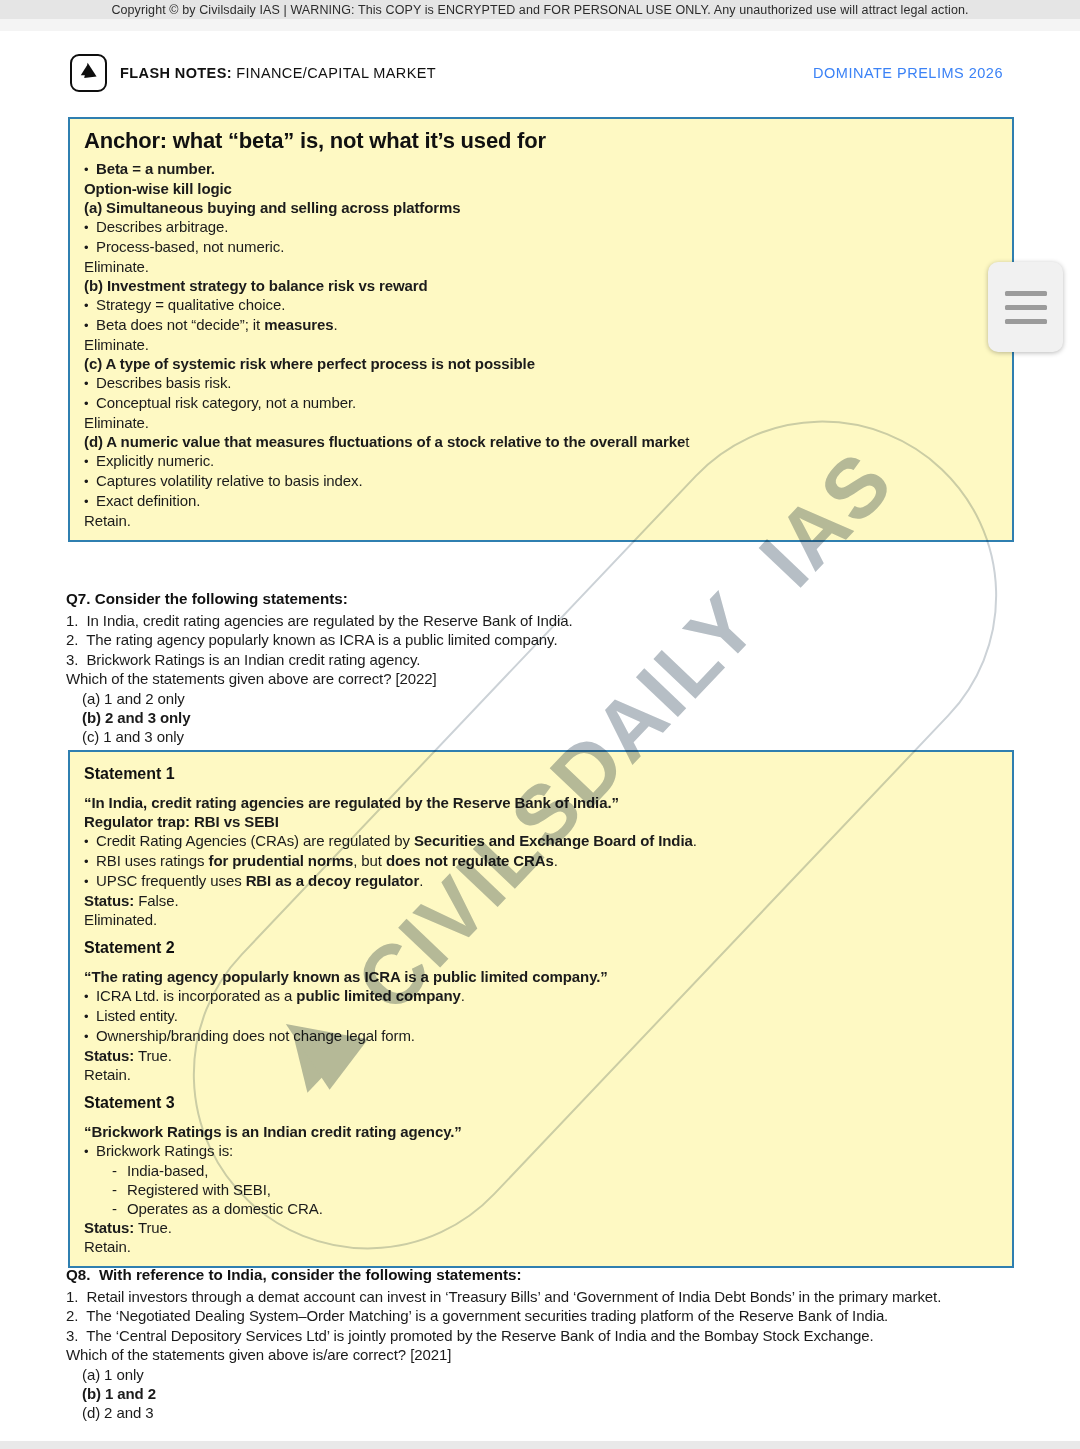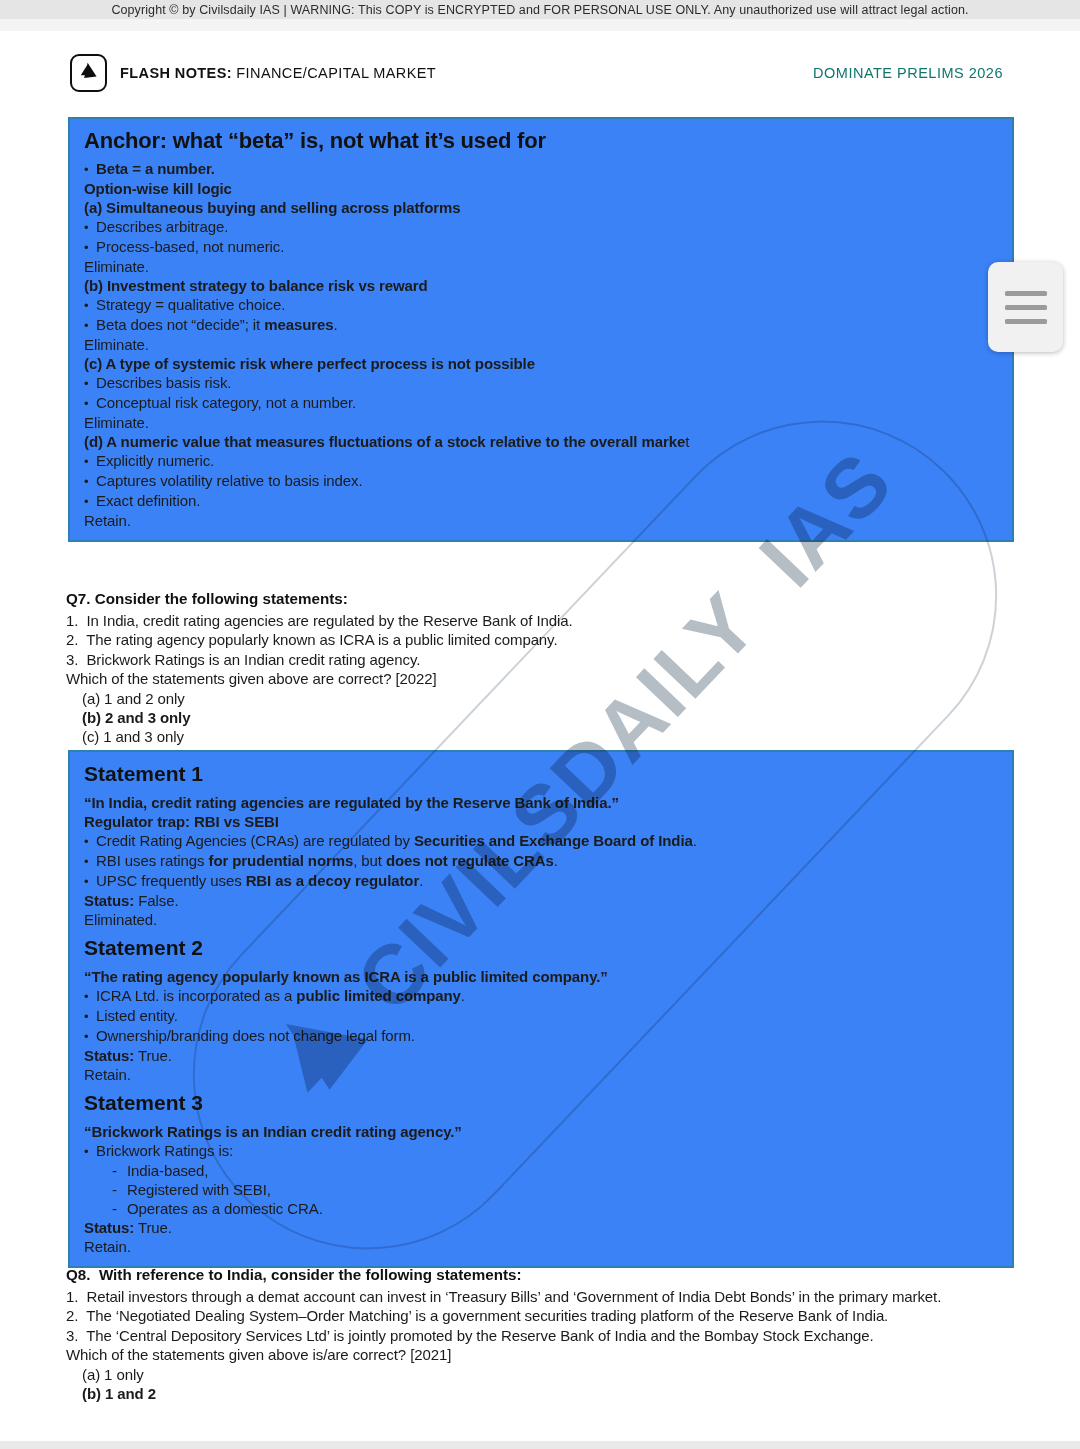--- a/index.html
+++ b/index.html
@@ -12,28 +12,28 @@
   .topbar { position:absolute; top:0; left:0; right:0; height:22px; background:#e5e5e5; overflow:hidden; text-align:center; }
   .topbar span { display:inline-block; font-size:12.5px; line-height:15px; color:#2c2c2c; margin-top:-3px; white-space:nowrap; letter-spacing:.1px; }
   .subbar { position:absolute; top:19px; left:0; right:0; height:12px; background:#f4f4f4; }
   .bottom-strip { position:absolute; top:1441px; left:0; right:0; height:8px; background:#e9e9e9; }
 
   
   .header { position:absolute; top:54px; left:70px; right:77px; height:38px; display:flex; align-items:center; z-index:3; }
   .logo-box { width:37px; height:38px; border:2.5px solid #0e0e0e; border-radius:9px; background:#fff; display:flex; align-items:center; justify-content:center; flex:0 0 auto; }
   .brand { margin-left:13px; font-size:14.5px; letter-spacing:.4px; color:#111; white-space:pre; }
   .brand .b { font-weight:bold; }
-  .header-right { margin-left:auto; font-size:14.5px; letter-spacing:.5px; color:#0f766e; }
+  .header-right { margin-left:auto; font-size:14.5px; letter-spacing:.5px; color:#3b82f6; }
 
   
-  .bluebox { position:absolute; left:68px; width:946px; background:#3b82f6; border:2px solid #2f7fb0; padding:8px 14px 10px; z-index:2; }
+  .bluebox { position:absolute; left:68px; width:946px; background:#fef9c3; border:2px solid #2f7fb0; padding:8px 14px 10px; z-index:2; }
   #anchor-box { top:117px; }
   #statements-box { top:750px; padding-top:10px; min-height:500px; }
   .box-title { font-size:22px; line-height:27px; font-weight:bold; letter-spacing:-.2px; margin-bottom:5px; color:#111; }
-  .st-head { font-size:21px; line-height:24px; font-weight:bold; margin:7px 0; color:#111; }
+  .st-head { font-size:16px; line-height:24px; font-weight:bold; margin:7px 0; color:#111; }
   .st-head.first { margin-top:0; }
 
   .qblock { position:absolute; left:66px; right:60px; z-index:2; }
   #q7-block { top:556px;margin-top:33px; }
   #q8-block { top:1265px; }
   .qhead { font-size:15.2px; line-height:20px; font-weight:bold; margin-bottom:2px; white-space:pre-wrap; color:#111; }
 
   .line { font-size:15px; line-height:19px; white-space:pre-wrap; letter-spacing:-.1px; color:#1b1b1b; }
   .qblock .line { line-height:19.4px; }
   .line .b { font-weight:bold; }
@@ -149,20 +149,21 @@
   <div class="qhead">Q8.  With reference to India, consider the following statements:</div>
   <div>
       <div class="line l-plain"><span>1.  Retail investors through a demat account can invest in ‘Treasury Bills’ and ‘Government of India Debt Bonds’ in the primary market.</span></div>
       <div class="line l-plain"><span>2.  The ‘Negotiated Dealing System–Order Matching’ is a government securities trading platform of the Reserve Bank of India.</span></div>
       <div class="line l-plain"><span>3.  The ‘Central Depository Services Ltd’ is jointly promoted by the Reserve Bank of India and the Bombay Stock Exchange.</span></div>
       <div class="line l-plain"><span>Which of the statements given above is/are correct? [2021]</span></div>
     </div>
   <div>
       <div class="line l-option"><span>(a) 1 only</span></div>
       <div class="line l-option"><span class="b">(b) 1 and 2</span></div>
+      <div class="line l-option"><span>(d) 2 and 3</span></div>
     </div>
 </section>
 
 <div class="wm-capsule"></div>
 <div class="wm-row">
   <span>
     <svg width="112" height="112" viewBox="0 0 32 32">
         <path d="M4 22 L13 8 L13 22 Z" fill="#b6bec5"></path>
         <path d="M14 4 L27 24 L9 26 Z" fill="#b6bec5"></path>
       </svg>

